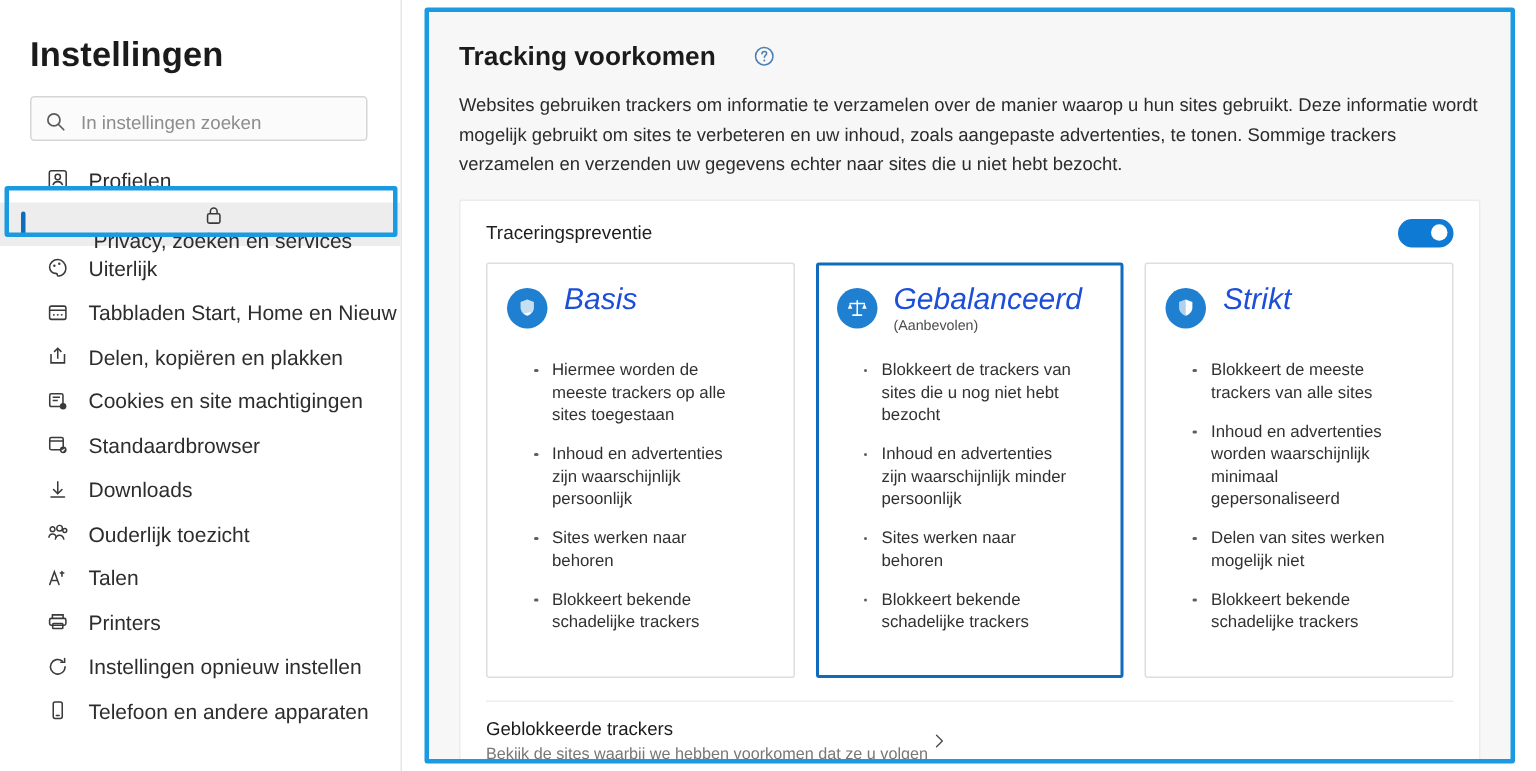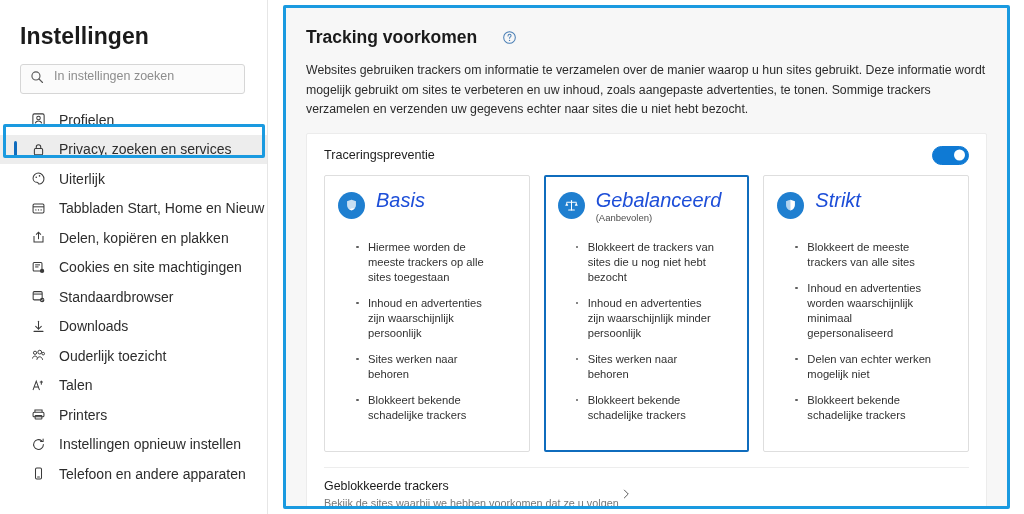--- a/index.html
+++ b/index.html
@@ -44,21 +44,21 @@
     line-height: 28px;
   }
 
   .search-wrap {
     margin: 14px 22px 0 20px;
     height: 30px;
     border: 1px solid #d6d6d6;
     border-radius: 3px;
     background: #fbfbfb;
     display: flex;
-    align-items: flex-start;
+    align-items: flex-end;
     padding: 4px 8px;
   }
   .search-wrap .sicon {
     width: 16px; height: 16px;
     margin-right: 9px;
     flex: 0 0 16px;
     display: flex; align-items: center; justify-content: center;
     color: #5a5a5a;
   }
   .search-input {
@@ -96,20 +96,21 @@
     flex: 0 0 17px;
     display: flex;
     align-items: center;
     justify-content: center;
     color: #3a3a3a;
   }
   .nav-item .nlabel { line-height: 16px; white-space: nowrap; }
 
   .nav-item.selected {
     background: #ededed;
+    flex-direction: column;
   }
   .nav-item.selected::before {
     content: "";
     position: absolute;
     left: 14px;
     top: 6px;
     bottom: 6px;
     width: 3px;
     border-radius: 2px;
     background: #0f6cbd;
@@ -581,21 +582,21 @@
                   <path d="M10 3.1v12.9c-3.1-1-5.2-3.5-5.2-6.5V5.1z" fill="#1f7fd0" opacity="0.35"></path>
                 </svg>
               </span>
               <span class="level-names">
                 <span class="level-name">Strikt</span>
               </span>
             </div>
             <ul class="bullets">
               <li>Blokkeert de meeste trackers van alle sites</li>
               <li>Inhoud en advertenties worden waarschijnlijk minimaal gepersonaliseerd</li>
-              <li>Delen van echter werken mogelijk niet</li>
+              <li>Delen van sites werken mogelijk niet</li>
               <li>Blokkeert bekende schadelijke trackers</li>
             </ul>
           </div>
 
         </div>
 
         <div class="divider"></div>
 
         <div class="link-row">
           <span class="link-texts">

